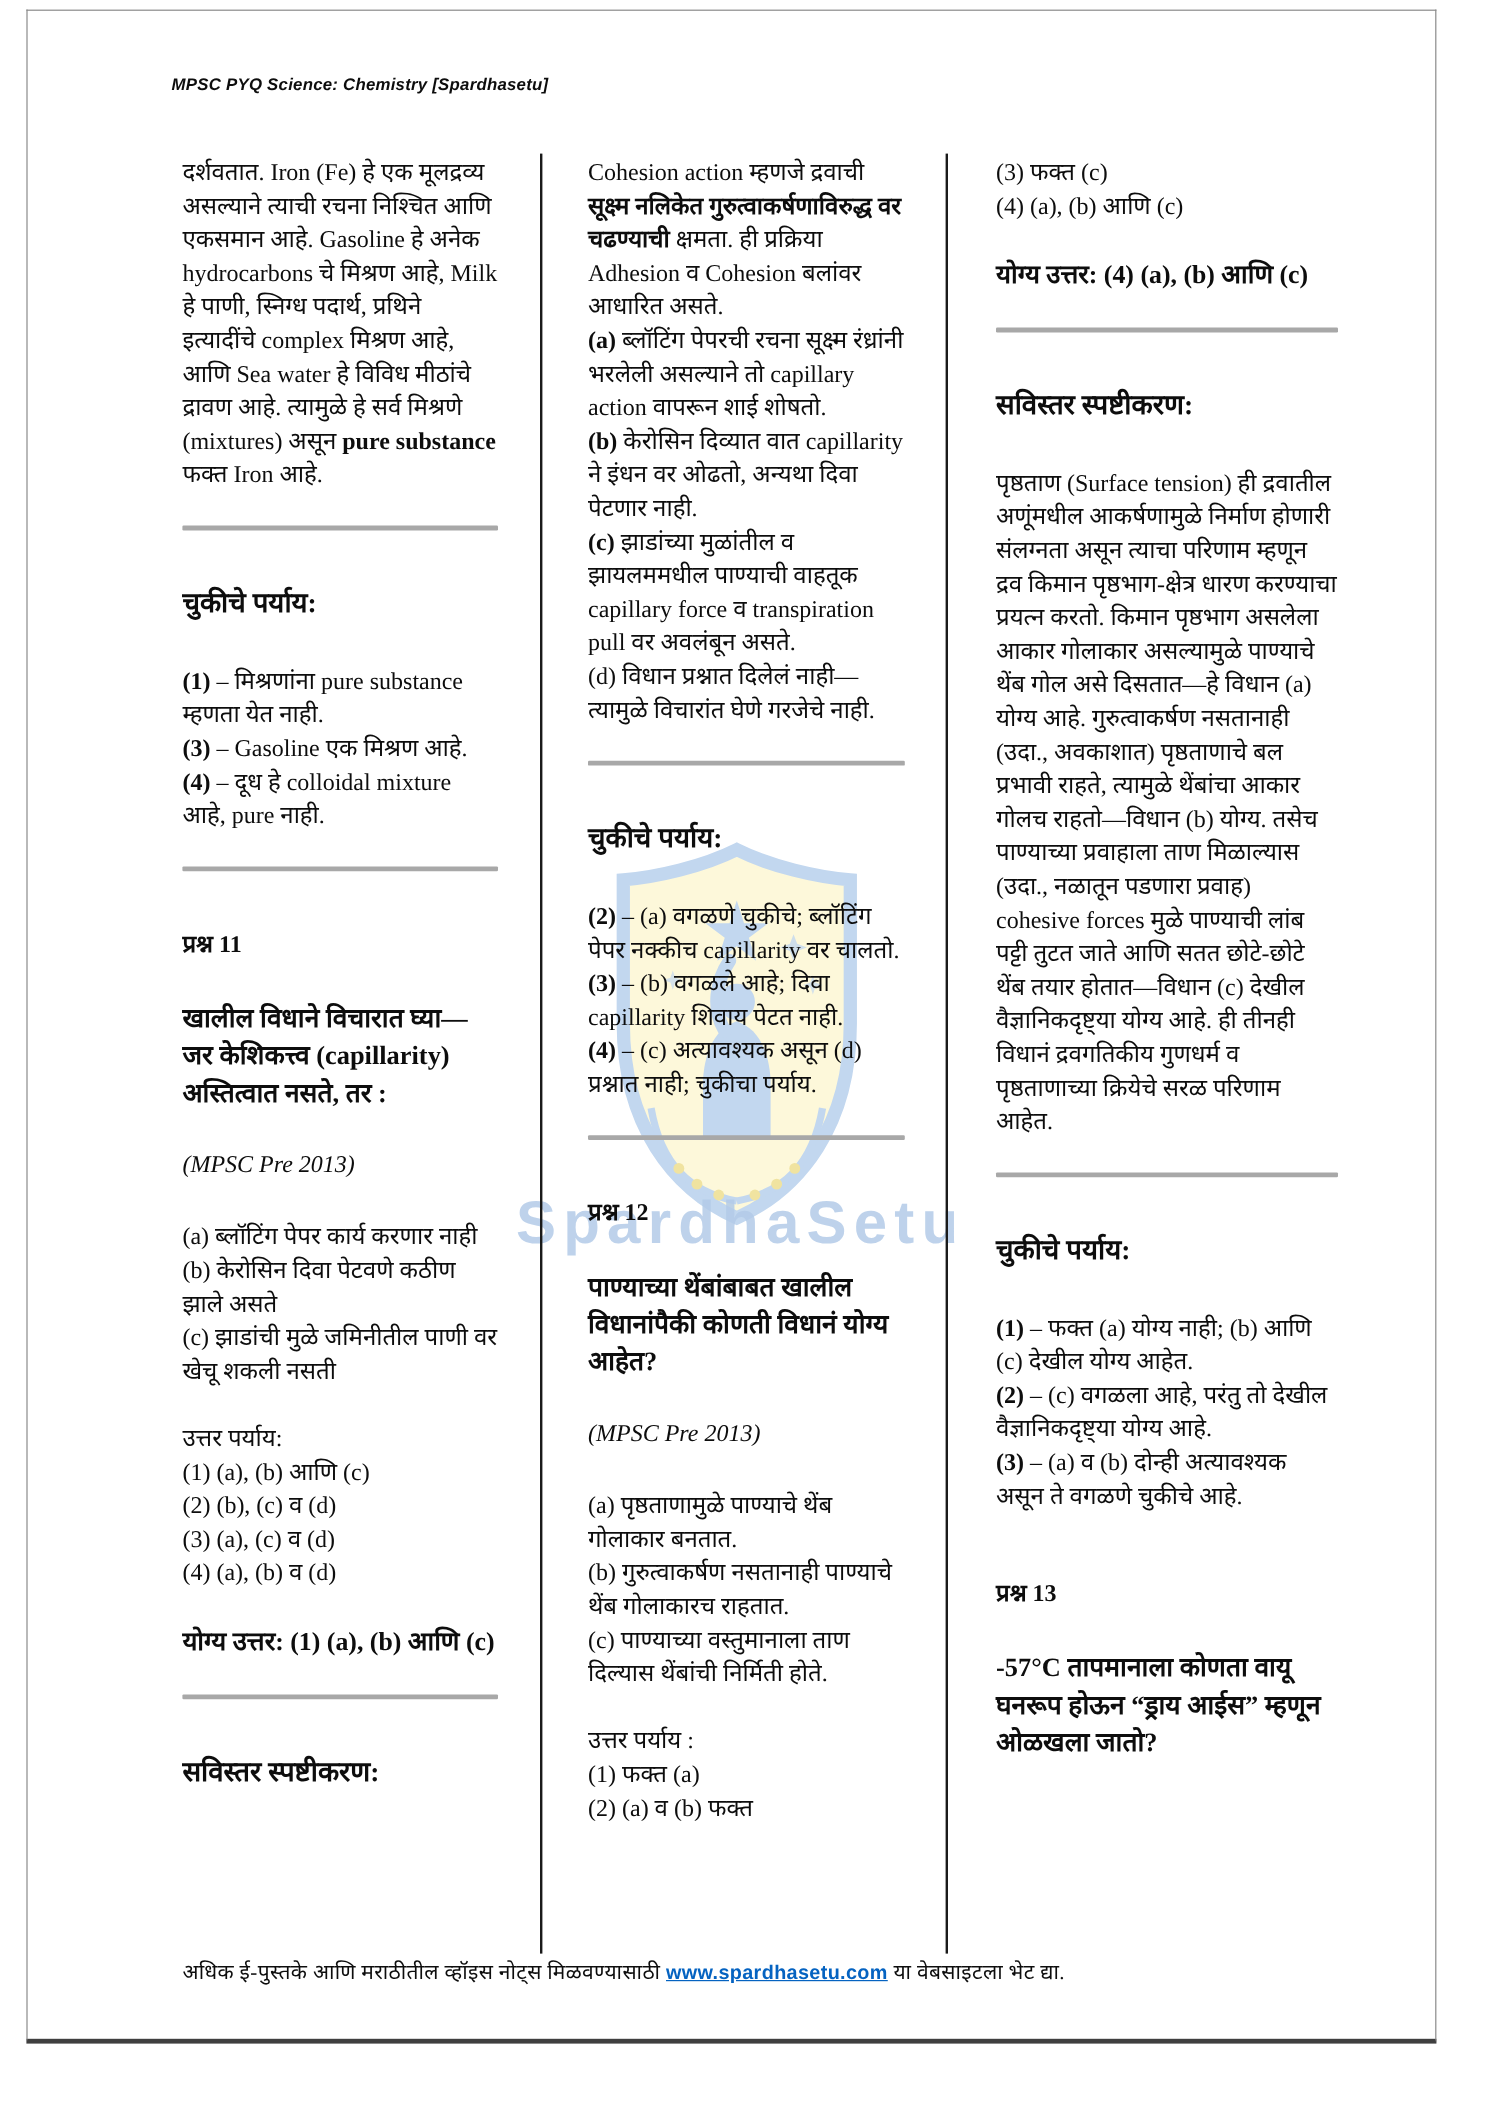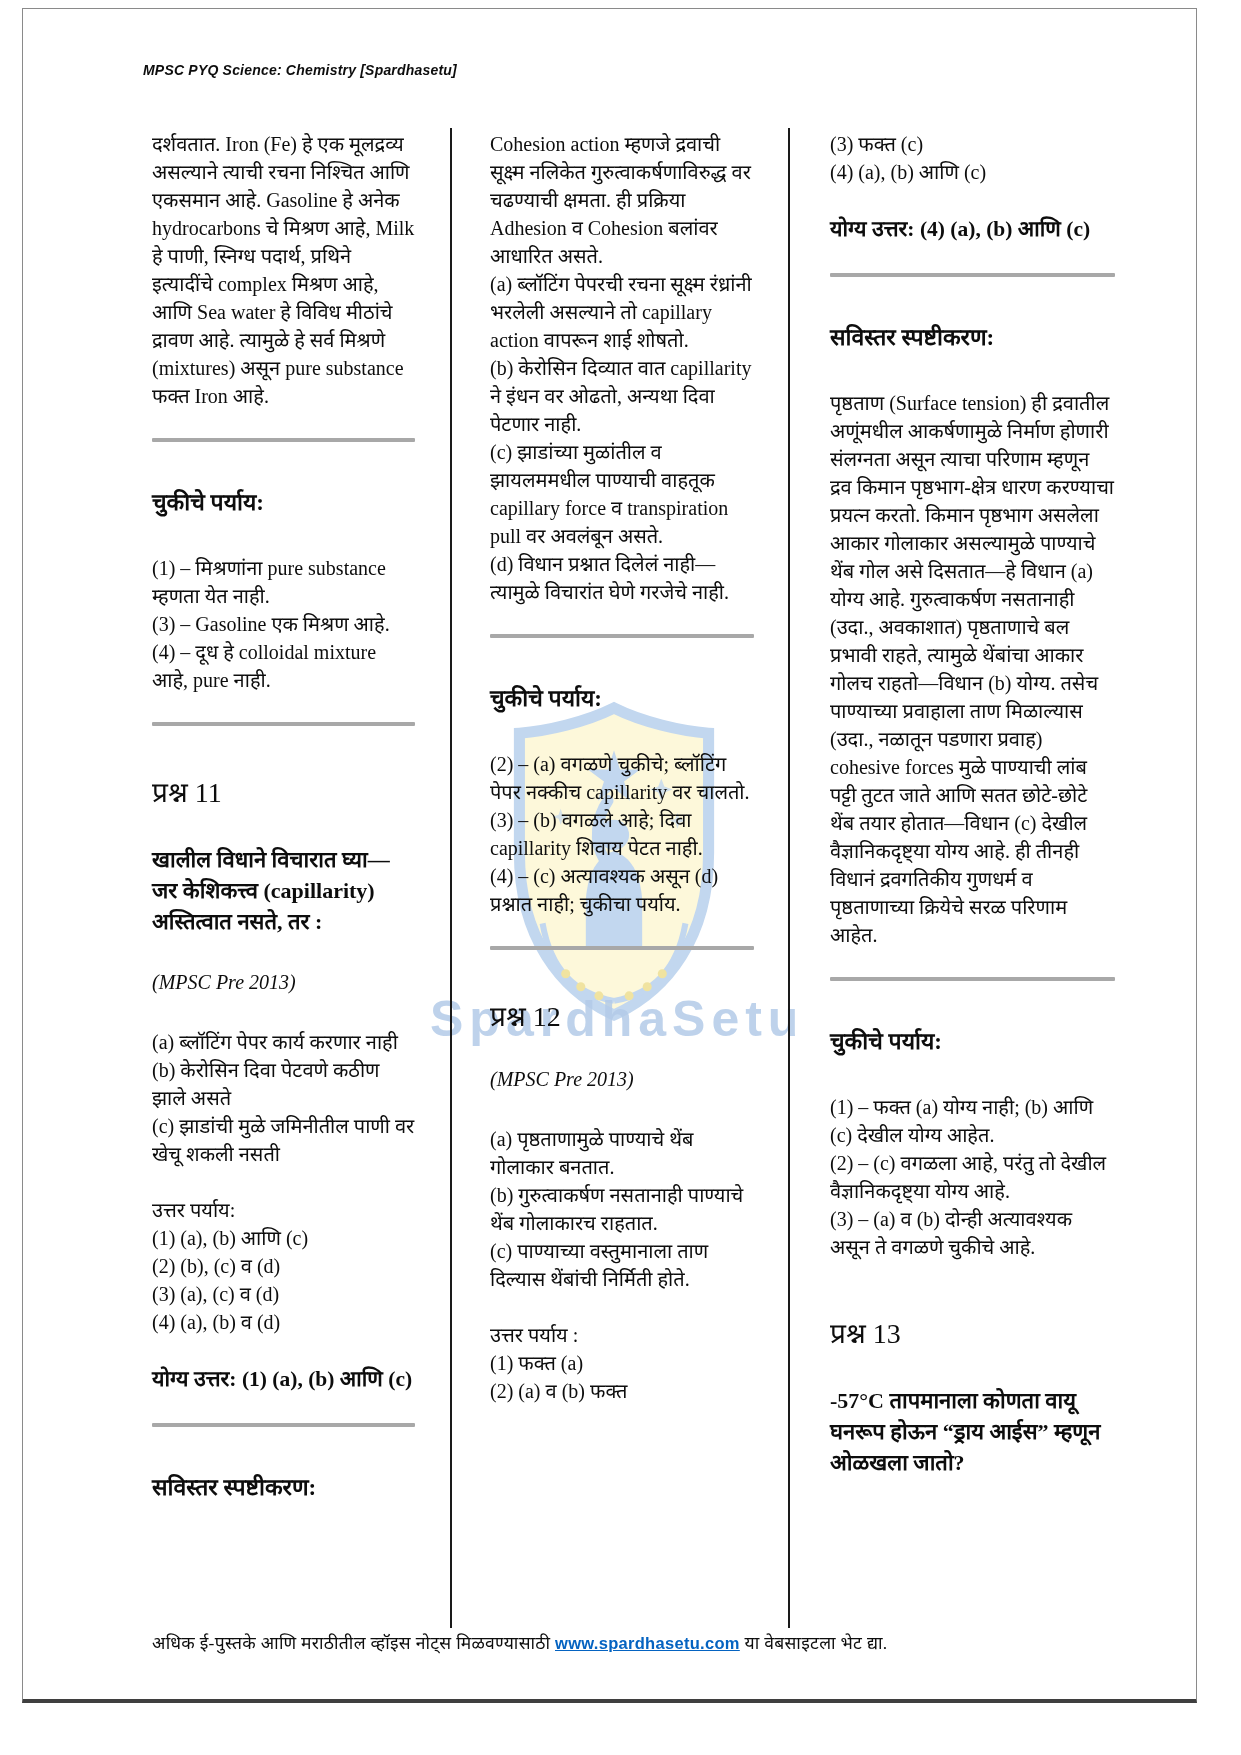--- a/index.html
+++ b/index.html
@@ -23,27 +23,27 @@
   .columns{position:absolute;left:152px;top:130px;width:961px;display:flex;z-index:2}
   .col{flex:none}
   .col-1{width:263px;margin-right:75px}
   .col-2{width:264px;margin-right:76px}
   .col-3{width:285px}
   .vrule{position:absolute;top:128px;height:1500px;width:2px;background:var(--rule);z-index:1}
   .vrule-1{left:450px}.vrule-2{left:788px}
   
   .para{font-size:20px;line-height:28px;margin:0 0 28px;white-space:pre-wrap}
   .heading{font-size:23px;font-weight:700;line-height:30px;margin:0 0 36px;white-space:pre-wrap}
-  .qlabel{font-size:28px;font-weight:400;margin:0 0 34px}
+  .qlabel{font-size:20px;font-weight:700;margin:0 0 34px}
   .qtext{font-size:22px;font-weight:700;line-height:31px;margin:0 0 34px;white-space:pre-wrap}
   .answer{font-size:21.5px;font-weight:700;line-height:31px;margin:0 0 28px;white-space:pre-wrap}
   .source{font-size:20px;font-style:italic;margin:0 0 34px}
   .divider{height:4px;background:var(--divider);margin:22px 0 46px;border-radius:1px}
   .spacer{height:24px}
-  span.b{font-weight:400}
+  span.b{font-weight:700}
   span.i{}
   
   .doc-footer{position:absolute;left:152px;top:1630px;width:960px;font-size:17.5px;
         font-weight:500;letter-spacing:.3px;z-index:2;white-space:nowrap}
   .doc-footer a{color:var(--link);font-weight:700;text-decoration:underline;font-family:"Liberation Sans","DejaVu Sans",sans-serif;font-size:16.5px}
 </style>
 </head>
 <body>
 
 <div class="page">
@@ -107,20 +107,21 @@
 </span><span class="b">(b)</span><span> केरोसिन दिव्यात वात capillarity ने इंधन वर ओढतो, अन्यथा दिवा पेटणार नाही.
 </span><span class="b">(c)</span><span> झाडांच्या मुळांतील व झायलममधील पाण्याची वाहतूक capillary force व transpiration pull वर अवलंबून असते.
 </span><span>(d) विधान प्रश्नात दिलेलं नाही— त्यामुळे विचारांत घेणे गरजेचे नाही.</span></p>
         <div class="divider"></div>
         <p class="heading"><span>चुकीचे पर्याय:</span></p>
         <p class="para"><span class="b">(2)</span><span> – (a) वगळणे चुकीचे; ब्लॉटिंग पेपर नक्कीच capillarity वर चालतो.
 </span><span class="b">(3)</span><span> – (b) वगळले आहे; दिवा capillarity शिवाय पेटत नाही.
 </span><span class="b">(4)</span><span> – (c) अत्यावश्यक असून (d) प्रश्नात नाही; चुकीचा पर्याय.</span></p>
         <div class="divider"></div>
         <p class="qlabel"><span>प्रश्न 12</span></p>
+        <p class="qtext"><span>पाण्याच्या थेंबांबाबत खालील विधानांपैकी कोणती विधानं योग्य आहेत?</span></p>
         <p class="source"><span>(MPSC Pre 2013)</span></p>
         <p class="para"><span>(a) पृष्ठताणामुळे पाण्याचे थेंब गोलाकार बनतात.
 (b) गुरुत्वाकर्षण नसतानाही पाण्याचे थेंब गोलाकारच राहतात.
 (c) पाण्याच्या वस्तुमानाला ताण दिल्यास थेंबांची निर्मिती होते.</span></p>
         <p class="para"><span>उत्तर पर्याय :
 (1) फक्त (a)
 (2) (a) व (b) फक्त</span></p>
       </div>
       <div class="col col-3">
         <p class="para"><span>(3) फक्त (c)

